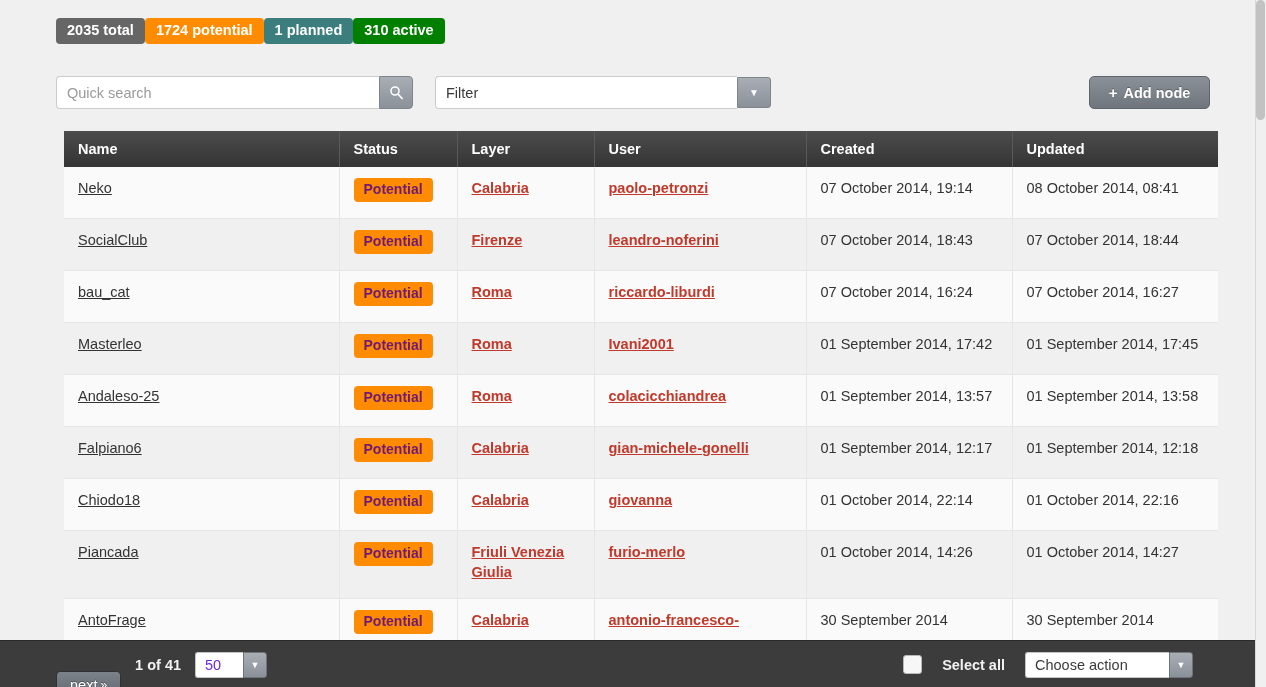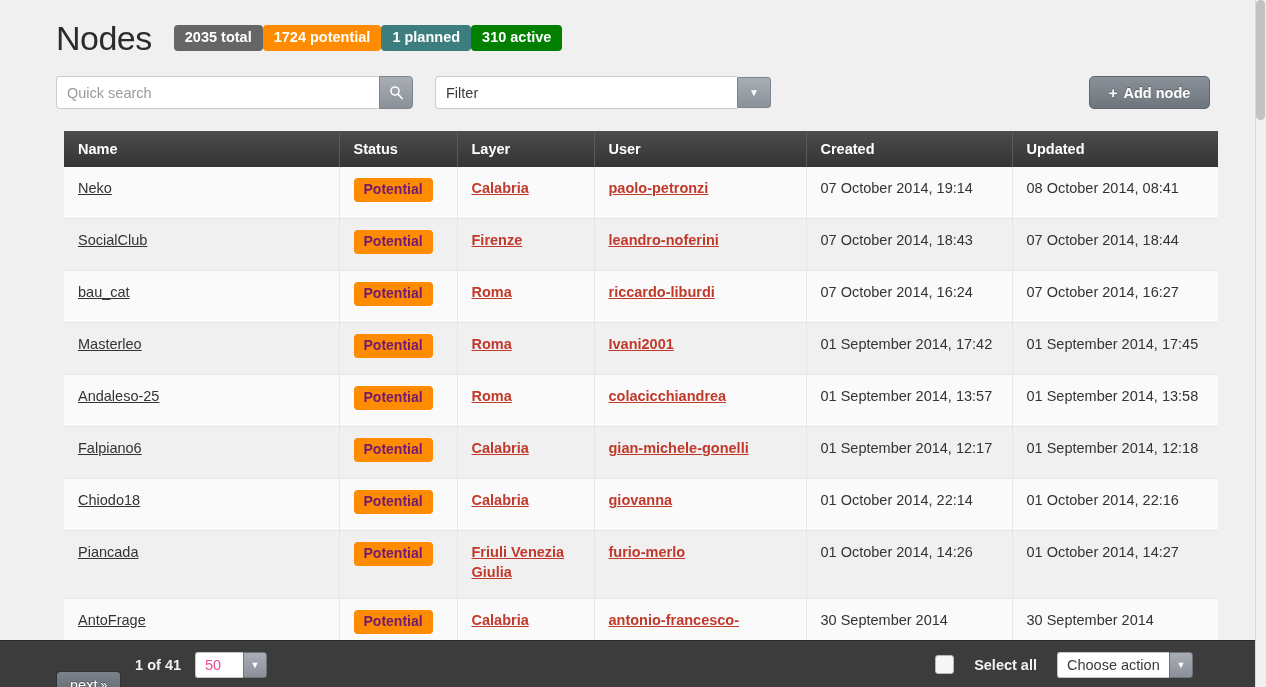--- a/index.html
+++ b/index.html
@@ -240,21 +240,21 @@
     color: #f2f2f2; font-size: 14.5px; font-weight: bold;
   }
   .perpage-wrap { display: flex; align-items: stretch; height: 26px; }
   .perpage-val {
     width: 48px; height: 26px;
     background: #fff;
     border: 1px solid #c4c4c4;
     border-right: none;
     border-radius: 3px 0 0 3px;
     font-size: 14.5px;
-    color: #ec4899;
+    color: #6d28d9;
     display: flex; align-items: center;
     padding-left: 9px;
   }
   .perpage-arrow {
     width: 24px; height: 26px;
     border: 1px solid #6e747b;
     border-radius: 0 3px 3px 0;
     background: linear-gradient(to bottom, #a9aeb5 0%, #8b9199 100%);
     display: flex; align-items: center; justify-content: center;
     color: #fff; font-size: 9px;
@@ -268,21 +268,21 @@
   .select-all-box {
     width: 19px; height: 19px;
     background: #f7f7f7;
     border: 1px solid #b9b9b9;
     border-radius: 3px;
     cursor: pointer;
   }
   .select-all-label { color: #f2f2f2; font-size: 14.5px; font-weight: bold; }
   .action-wrap { display: flex; align-items: stretch; height: 26px; }
   .action-val {
-    width: 112px; height: 26px;
+    width: 144px; height: 26px;
     background: #fff;
     border: 1px solid #c4c4c4;
     border-right: none;
     border-radius: 3px 0 0 3px;
     font-size: 14.5px;
     color: #3a3a3a;
     display: flex; align-items: center;
     padding-left: 9px;
   }
   .action-arrow {
@@ -294,21 +294,20 @@
     color: #fff; font-size: 9px;
     cursor: pointer;
   }
 </style>
 </head>
 <body>
 
 <div id="page">
 
   <div class="page-head">
-    <h1 class="page-title">Nodes</h1>
 
     <span class="badge badge-total">2035 total</span>
     <span class="badge badge-pot">1724 potential</span>
     <span class="badge badge-plan">1 planned</span>
     <span class="badge badge-act">310 active</span>
   </div>
 
   <div class="toolbar">
 
     <div class="search-wrap">

